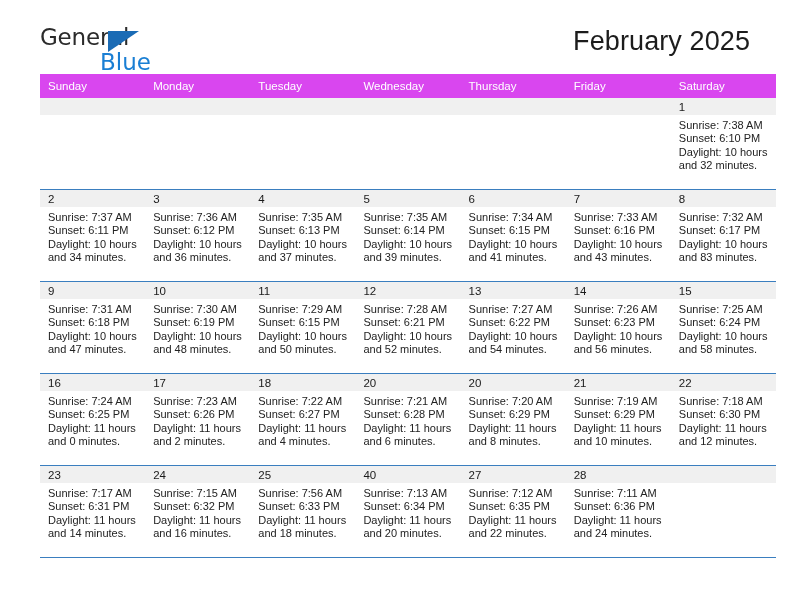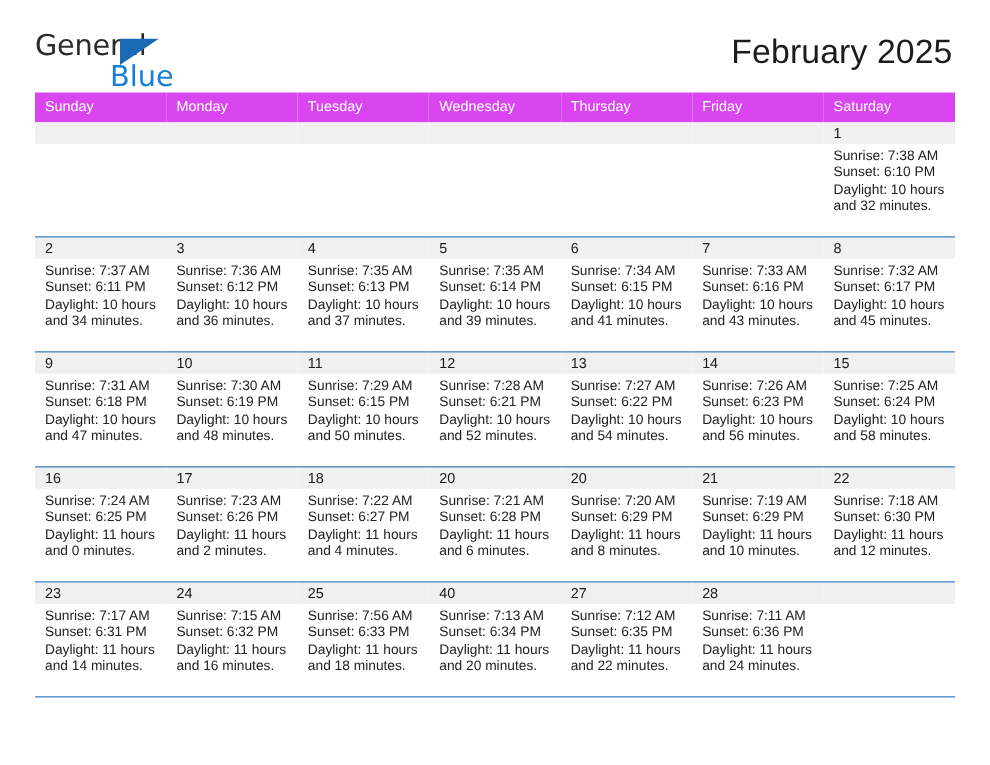--- a/index.html
+++ b/index.html
@@ -12,21 +12,21 @@
     background: #ffffff;
     font-family: "Liberation Sans", sans-serif;
     color: #1a1a1a;
     overflow: hidden;
   }
   .page {
     position: relative;
     width: 792px;
     height: 612px;
     box-sizing: border-box;
-    padding: 0 28px;
+    padding: 0 40px;
   }
 
   
   .header {
     display: flex;
     align-items: flex-start;
     justify-content: space-between;
     padding-top: 26px;
     height: 74px;
     box-sizing: border-box;
@@ -270,21 +270,21 @@
               <div>Sunrise: 7:33 AM</div>
               <div>Sunset: 6:16 PM</div>
               <div>Daylight: 10 hours and 43 minutes.</div>
             </div>
           </td>
           <td>
             <div class="daynum">8</div>
             <div class="info">
               <div>Sunrise: 7:32 AM</div>
               <div>Sunset: 6:17 PM</div>
-              <div>Daylight: 10 hours and 45 minutes.</div>
+              <div>Daylight: 10 hours and 83 minutes.</div>
             </div>
           </td>
         </tr>
         <tr class="week">
           <td>
             <div class="daynum">9</div>
             <div class="info">
               <div>Sunrise: 7:31 AM</div>
               <div>Sunset: 6:18 PM</div>
               <div>Daylight: 10 hours and 47 minutes.</div>

